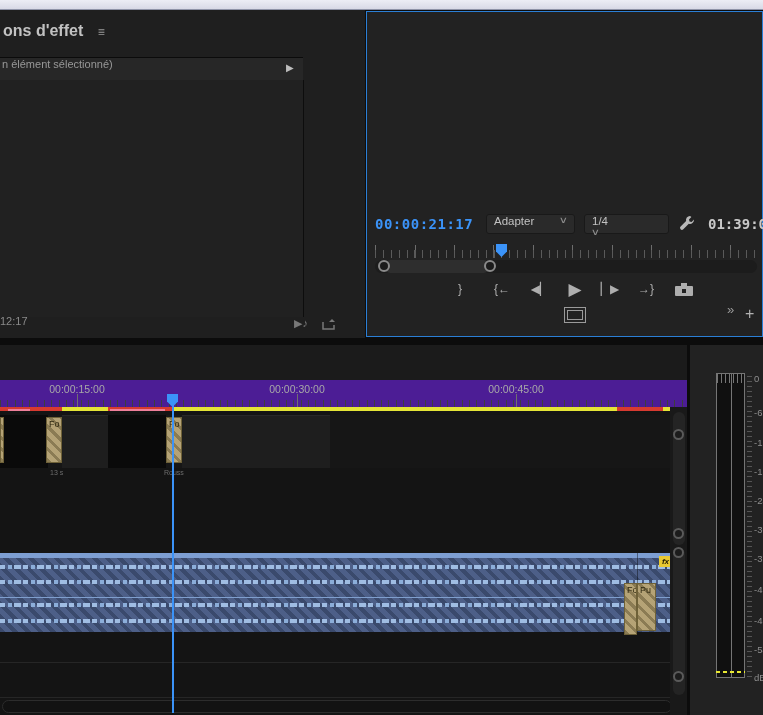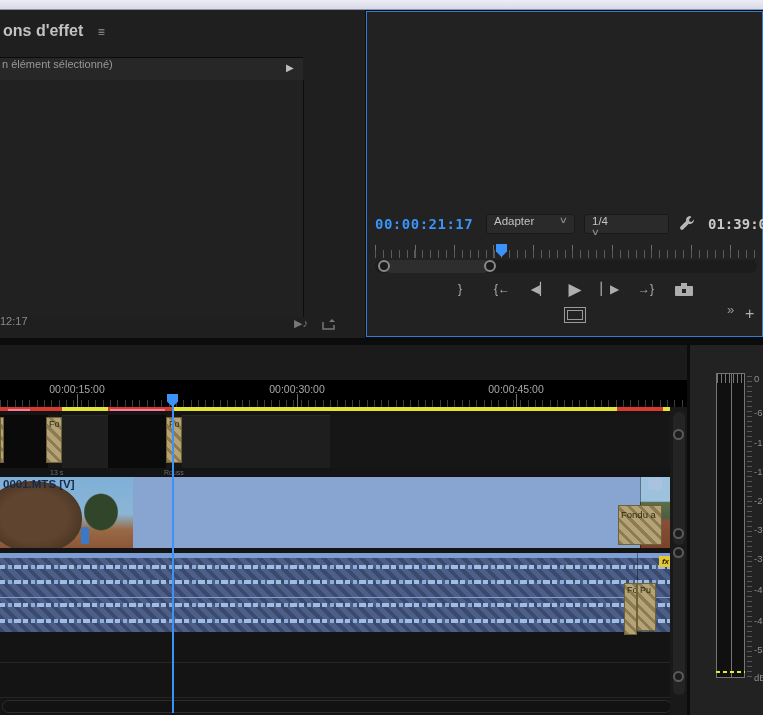--- a/index.html
+++ b/index.html
@@ -68,21 +68,21 @@
   #btn-play{font-size:17px;}
   #btn-settings-sq{left:197px;top:295px;width:22px;height:16px;border:1px solid #9a9a9a;
     box-sizing:border-box;display:flex;align-items:center;justify-content:center;}
   #btn-settings-sq .inner{width:14px;height:8px;border:1px solid #9a9a9a;}
   #prog-overflow{left:360px;top:290px;font-size:13px;color:#9a9a9a;}
   #prog-add{left:378px;top:293px;font-size:16px;color:#b2b2b2;}
   svg.icon{display:block;}
   
   #timeline{left:0;top:345px;width:687px;height:370px;background:#141414;overflow:hidden;}
   #tl-top{left:0;top:0;width:687px;height:35px;background:#1b1b1b;}
-  #tl-ruler{left:0;top:35px;width:687px;height:27px;background:#000000;}
+  #tl-ruler{left:0;top:35px;width:687px;height:27px;background:#4c1d95;}
   .ruler-label{position:absolute;top:3px;font-size:10.5px;color:#a8a8a8;transform:translateX(-50%);}
   #tl-ticks{left:0;top:50px;width:687px;height:12px;
     background:repeating-linear-gradient(90deg,#3e3e3e 0 1px,transparent 1px 7.33px) 0 100%/100% 7px no-repeat;}
   .major-tick{position:absolute;top:49px;width:1px;height:13px;background:#6f6f6f;}
   .rseg{position:absolute;top:62px;height:4px;}
   .rseg.red{background:var(--render_red,#d73a30);}
   .rseg.yellow{background:var(--render_yellow,#e4e436);}
   .rseg.pink{height:2px;top:64px;background:var(--render_pink,#ef7f9a);}
   
   #track-v2{left:0;top:70px;width:687px;height:53px;background:#161616;}
@@ -246,34 +246,20 @@
       <div class="trans-box" style="left:0;top:2px;width:4px;height:46px;"></div>
       <div class="trans-box" style="left:46px;top:2px;width:16px;height:46px;">Fo</div>
       <div class="v2-grey" style="left:62px;width:46px;"></div>
       <div class="v2-black" style="left:108px;width:58px;"></div>
       <div class="trans-box" style="left:166px;top:2px;width:16px;height:46px;">Fo</div>
       <div class="v2-grey" style="left:182px;width:148px;"></div>
     </div>
     <span class="v2-lab abs" style="left:50px;top:124px;">13 s</span>
     <span class="v2-lab abs" style="left:164px;top:124px;">Rouss</span>
 
-    <div id="track-v1" class="abs">
-      <div id="v1-clip">
-        <div id="v1-thumb-l">
-          <div class="th-hair"></div>
-          <div class="th-tree"></div>
-          <div class="th-fig"></div>
-        </div>
-        <div id="v1-thumb-r"></div>
-        <div id="v1-notch"></div>
-        <div id="v1-cut"></div>
-        <span id="v1-name">0001.MTS [V]</span>
-        <div class="trans-box" style="left:618px;top:28px;width:44px;height:40px;font-size:9.5px;padding-top:3px;">Fondu a</div>
-      </div>
-    </div>
 
     <div id="track-a" class="abs">
       <div id="a-clip">
         <div id="a-top"></div>
         <div class="wave" style="top:12px;"></div>
         <div class="wave" style="top:27px;"></div>
         <div id="a-mid"></div>
         <div class="wave" style="top:50px;"></div>
         <div class="wave" style="top:66px;"></div>
         <div id="a-cut"></div>

